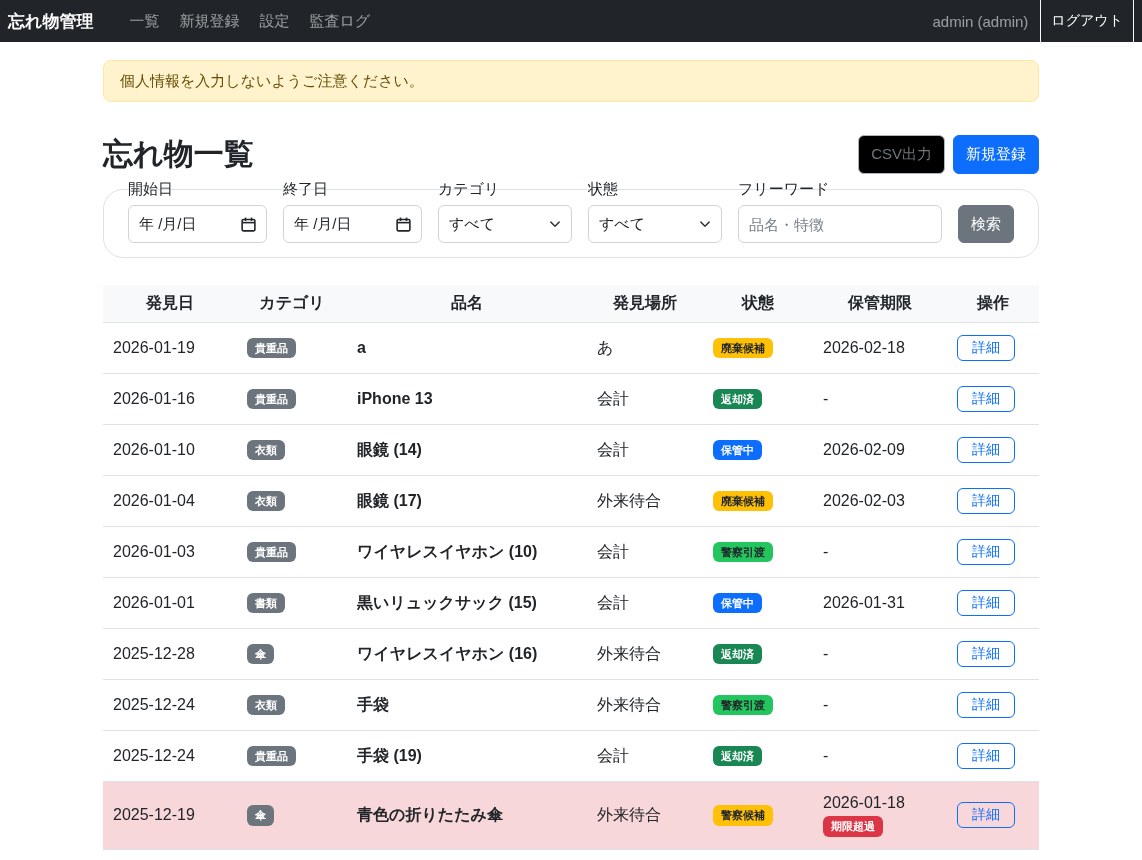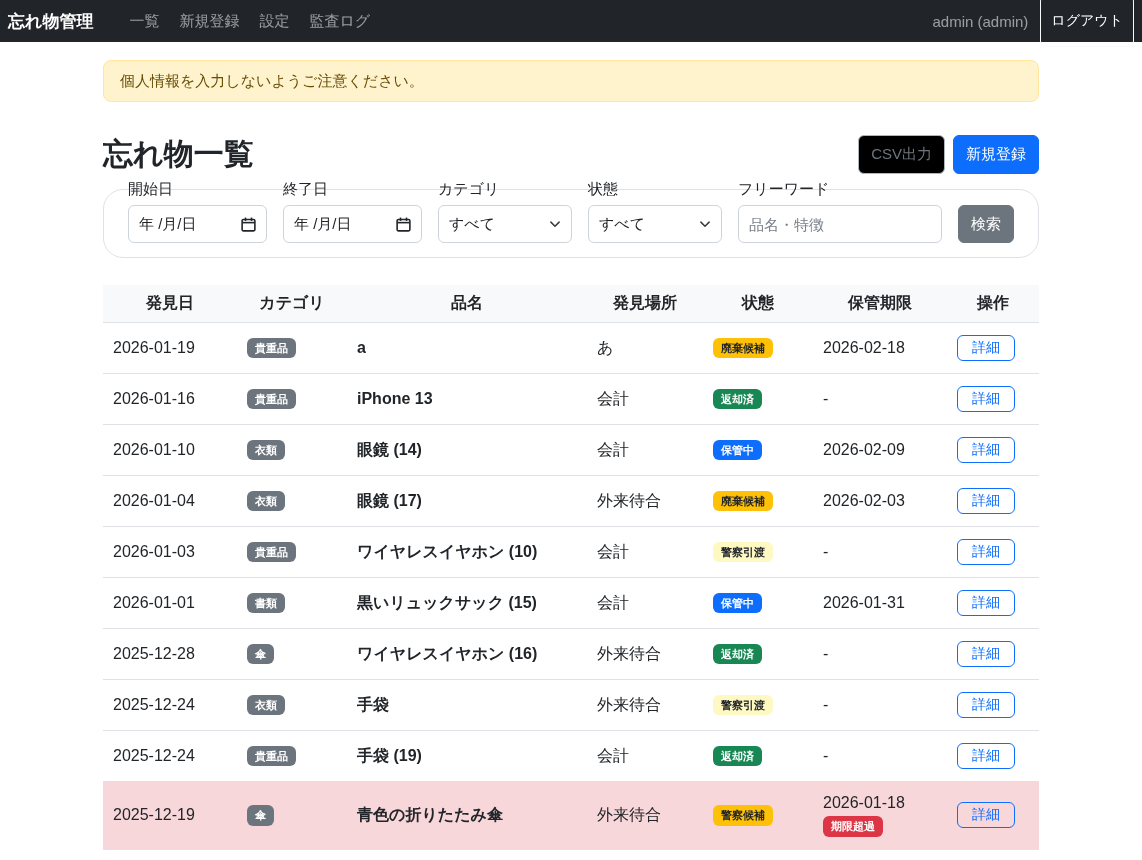--- a/index.html
+++ b/index.html
@@ -52,21 +52,21 @@
   thead th { background:#f8f9fa; font-weight:700; text-align:center; padding:8px 10px;
              border-bottom:1px solid #dee2e6; color:#212529; }
   tbody td { padding:12px 10px; border-bottom:1px solid #dee2e6; vertical-align:middle; }
   tbody tr.row-danger td { background:#f8d7da; }
   .item-name { font-weight:700; }
   .badge { display:inline-block; padding:4px 8px; border-radius:6px; font-size:11px; font-weight:700; line-height:1.15; }
   .badge-secondary { background:#6c757d; color:#fff; }
   .badge-warning { background:#ffc107; color:#212529; }
   .badge-success { background:#198754; color:#fff; }
   .badge-primary { background:#0d6efd; color:#fff; }
-  .badge-info { background:#fef9c3; color:#212529; }
+  .badge-info { background:#22c55e; color:#212529; }
   .badge-danger { background:#dc3545; color:#fff; }
   .btn-detail { background:transparent; color:#0d6efd; border:1px solid #0d6efd; border-radius:6px;
                 font-size:14px; padding:3px 14px; font-family:inherit; cursor:pointer; }
   .deadline-stack { display:flex; flex-direction:column; align-items:flex-start; gap:4px; }
   .icon { display:inline-flex; align-items:center; }
 </style>
 </head>
 <body>
 
 <div class="page">

